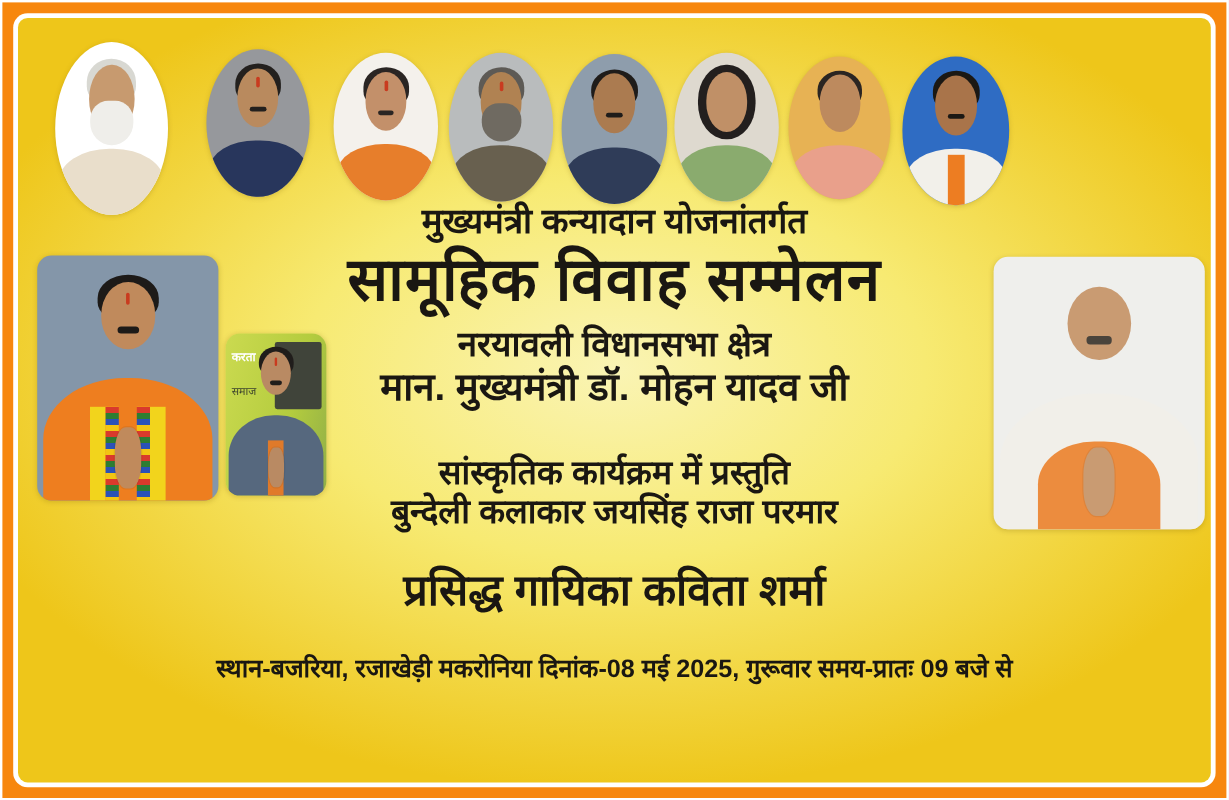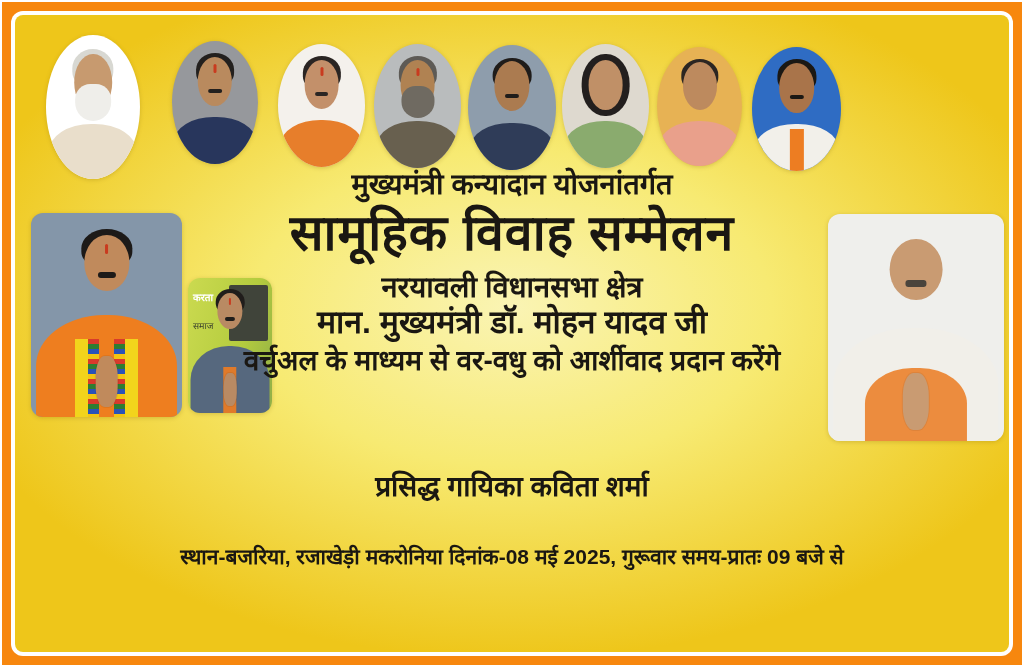--- a/index.html
+++ b/index.html
@@ -61,21 +61,21 @@
   
   .line{position:absolute;left:0;right:0;text-align:center;font-weight:700;color:var(--text,#1a1712);white-space:nowrap;}
   .l1{top:163px;font-size:29px;}
   .l2{top:197px;font-size:50px;letter-spacing:1px;}
   .l3{top:266px;font-size:29px;}
   .l4{top:299px;font-size:32px;}
   .l5{top:340px;font-size:28px;}
   .l6{top:373px;font-size:28px;}
   .l7{top:406px;font-size:28px;}
   .l8{top:440px;font-size:25px;}
-  .l9{top:466px;font-size:28px;}
+  .l9{top:466px;font-size:36px;}
   .l10{top:500px;font-size:31px;}
   .l11{top:542px;font-size:21px;}
   .l12{top:585px;font-size:32px;}
 </style>
 </head>
 <body>
 
 <div class="poster" data-name="poster">
   <div class="frame-orange" data-name="orange-border-frame"></div>
   <div class="frame-white" data-name="inner-white-frame"></div>
@@ -164,17 +164,18 @@
         <div class="part vest" data-name="vest-shape" style="background: rgb(236, 140, 62);"></div>
         <div class="part hands" data-name="namaste-hands" style="background: rgb(201, 155, 114);"></div>
       </div>
     </div>
 
   <div data-name="text-layer" style="position:absolute;inset:0;border-radius:24px;">
     <div class="line l1" data-name="scheme-line">मुख्यमंत्री कन्यादान योजनांतर्गत</div>
     <div class="line l2" data-name="event-title">सामूहिक विवाह सम्मेलन</div>
     <div class="line l4" data-name="chief-guest-line">मान. मुख्यमंत्री डॉ. मोहन यादव जी</div>
     <div class="line l3" data-name="constituency-line">नरयावली विधानसभा क्षेत्र</div>
-    <div class="line l5" data-name="blessing-line">वर्चुअल के माध्यम से वर-वधु को आर्शीवाद प्रदान करेंगे</div>
+    <div class="line l6" data-name="cultural-heading">सांस्कृतिक कार्यक्रम में प्रस्तुति</div>
+    <div class="line l7" data-name="artist-line-1">बुन्देली कलाकार जयसिंह राजा परमार</div>
     <div class="line l9" data-name="artist-line-2">प्रसिद्ध गायिका कविता शर्मा</div>
     <div class="line l11" data-name="venue-datetime-line">स्थान-बजरिया, रजाखेड़ी मकरोनिया दिनांक-08 मई 2025, गुरूवार समय-प्रातः 09 बजे से</div>
   </div>
 </div>
 
 </body></html>

